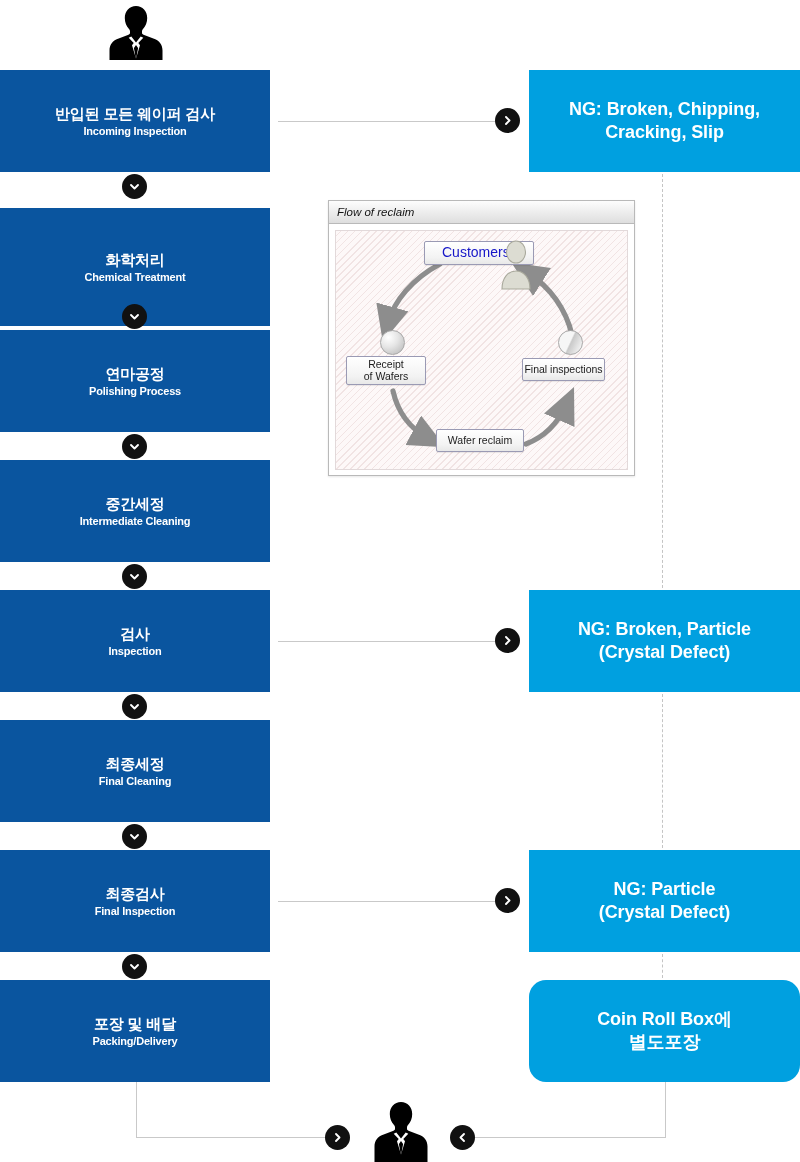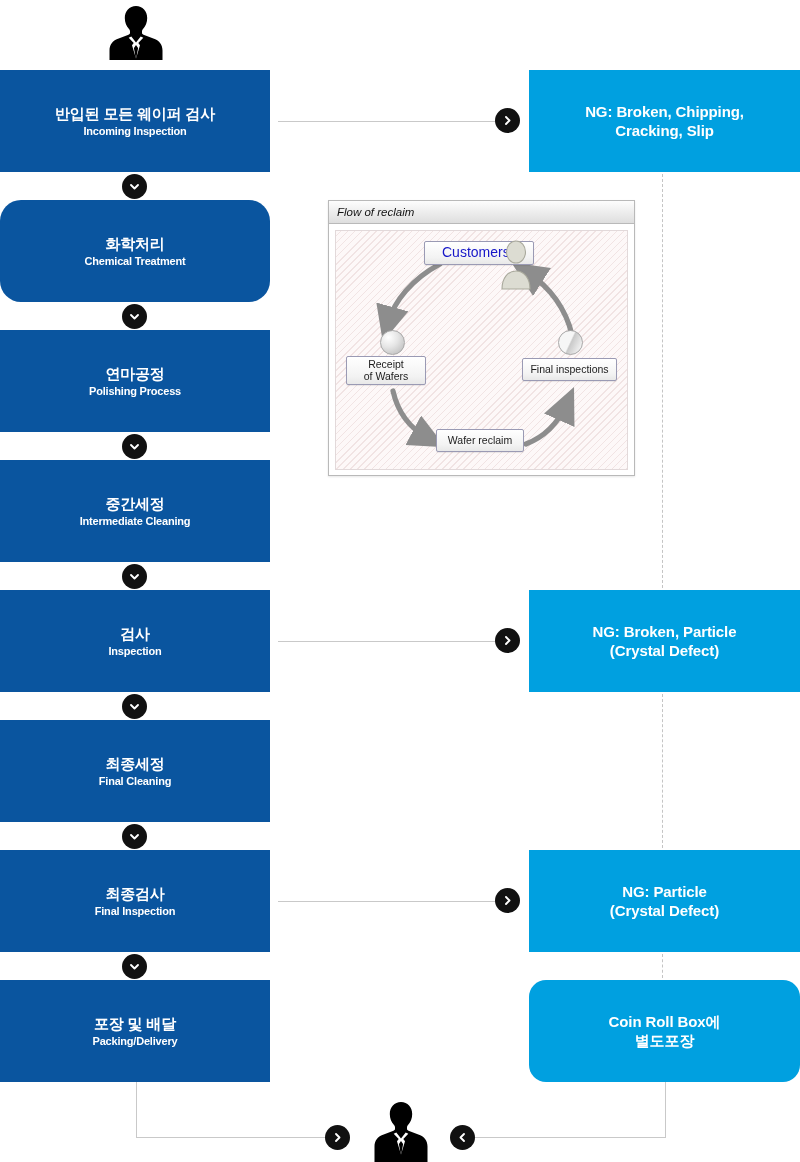--- a/index.html
+++ b/index.html
@@ -20,21 +20,21 @@
   .proc-box .ko{font-size:15px;font-weight:700;letter-spacing:-0.2px;}
   .proc-box .en{font-size:11px;font-weight:700;letter-spacing:-0.2px;margin-top:1px;}
 
   
   .ng-box{
     position:absolute;left:529px;width:271px;
     background:#00a0e0;color:#ffffff;
     display:flex;flex-direction:column;align-items:center;justify-content:center;
     line-height:1.30;text-align:center;
   }
-  .ng-box .l1,.ng-box .l2{font-size:15px;font-weight:700;letter-spacing:-0.1px;}
+  .ng-box .l1,.ng-box .l2{font-size:18px;font-weight:700;letter-spacing:-0.1px;}
 
   
   .circ{
     position:absolute;width:25px;height:25px;border-radius:50%;
     background:#111111;display:flex;align-items:center;justify-content:center;
   }
   .circ svg{display:block;}
 
   
   .hline{position:absolute;height:1px;background:#c9c9c9;}
@@ -101,21 +101,21 @@
       <path fill="#fff" d="M25.3 34.6 30 40.4l4.7-5.8 2.6 1.2-5 5.1 1.7 2.4-4 13.3-4-13.3 1.7-2.4-5-5.1z"></path>
       <path fill="#000" d="M30 43.1l2.1 3-2.1 11.6-2.1-11.6z"></path>
     </svg>
   </div>
 
   <div class="proc-box" style="top:70px;height:102px;">
     <span class="ko">반입된 모든 웨이퍼 검사</span>
     <span class="en">Incoming Inspection</span>
   </div>
 
-  <div class="proc-box" style="top:200px;height:102px;border-radius:21px;">
+  <div class="proc-box" style="top:208px;height:118px;">
     <span class="ko">화학처리</span>
     <span class="en">Chemical Treatment</span>
   </div>
 
   <div class="proc-box" style="top:330px;height:102px;">
     <span class="ko">연마공정</span>
     <span class="en">Polishing Process</span>
   </div>
 
   <div class="proc-box" style="top:460px;height:102px;">
@@ -279,21 +279,21 @@
         <path d="M3 50c0-11 6-18 14-18s14 7 14 18z" fill="#dcdcd2" stroke="#a9a99c" stroke-width="1.1"></path>
       </svg>
 
       <div class="rball" style="left:44px;top:99px;"></div>
       <div class="rnode" style="left:10px;top:125px;width:80px;height:29px;flex-direction:column;">
         <span>Receipt</span>
         <span>of Wafers</span>
       </div>
 
       <div class="rball gradhalf" style="left:222px;top:99px;"></div>
-      <div class="rnode" style="left:186px;top:127px;width:95px;height:23px;">
+      <div class="rnode" style="left:186px;top:127px;width:83px;height:23px;">
         <span>Final inspections</span>
       </div>
 
       <div class="rnode" style="left:100px;top:198px;width:88px;height:23px;">
         <span>Wafer reclaim</span>
       </div>
 
     </div>
   </div>
 

